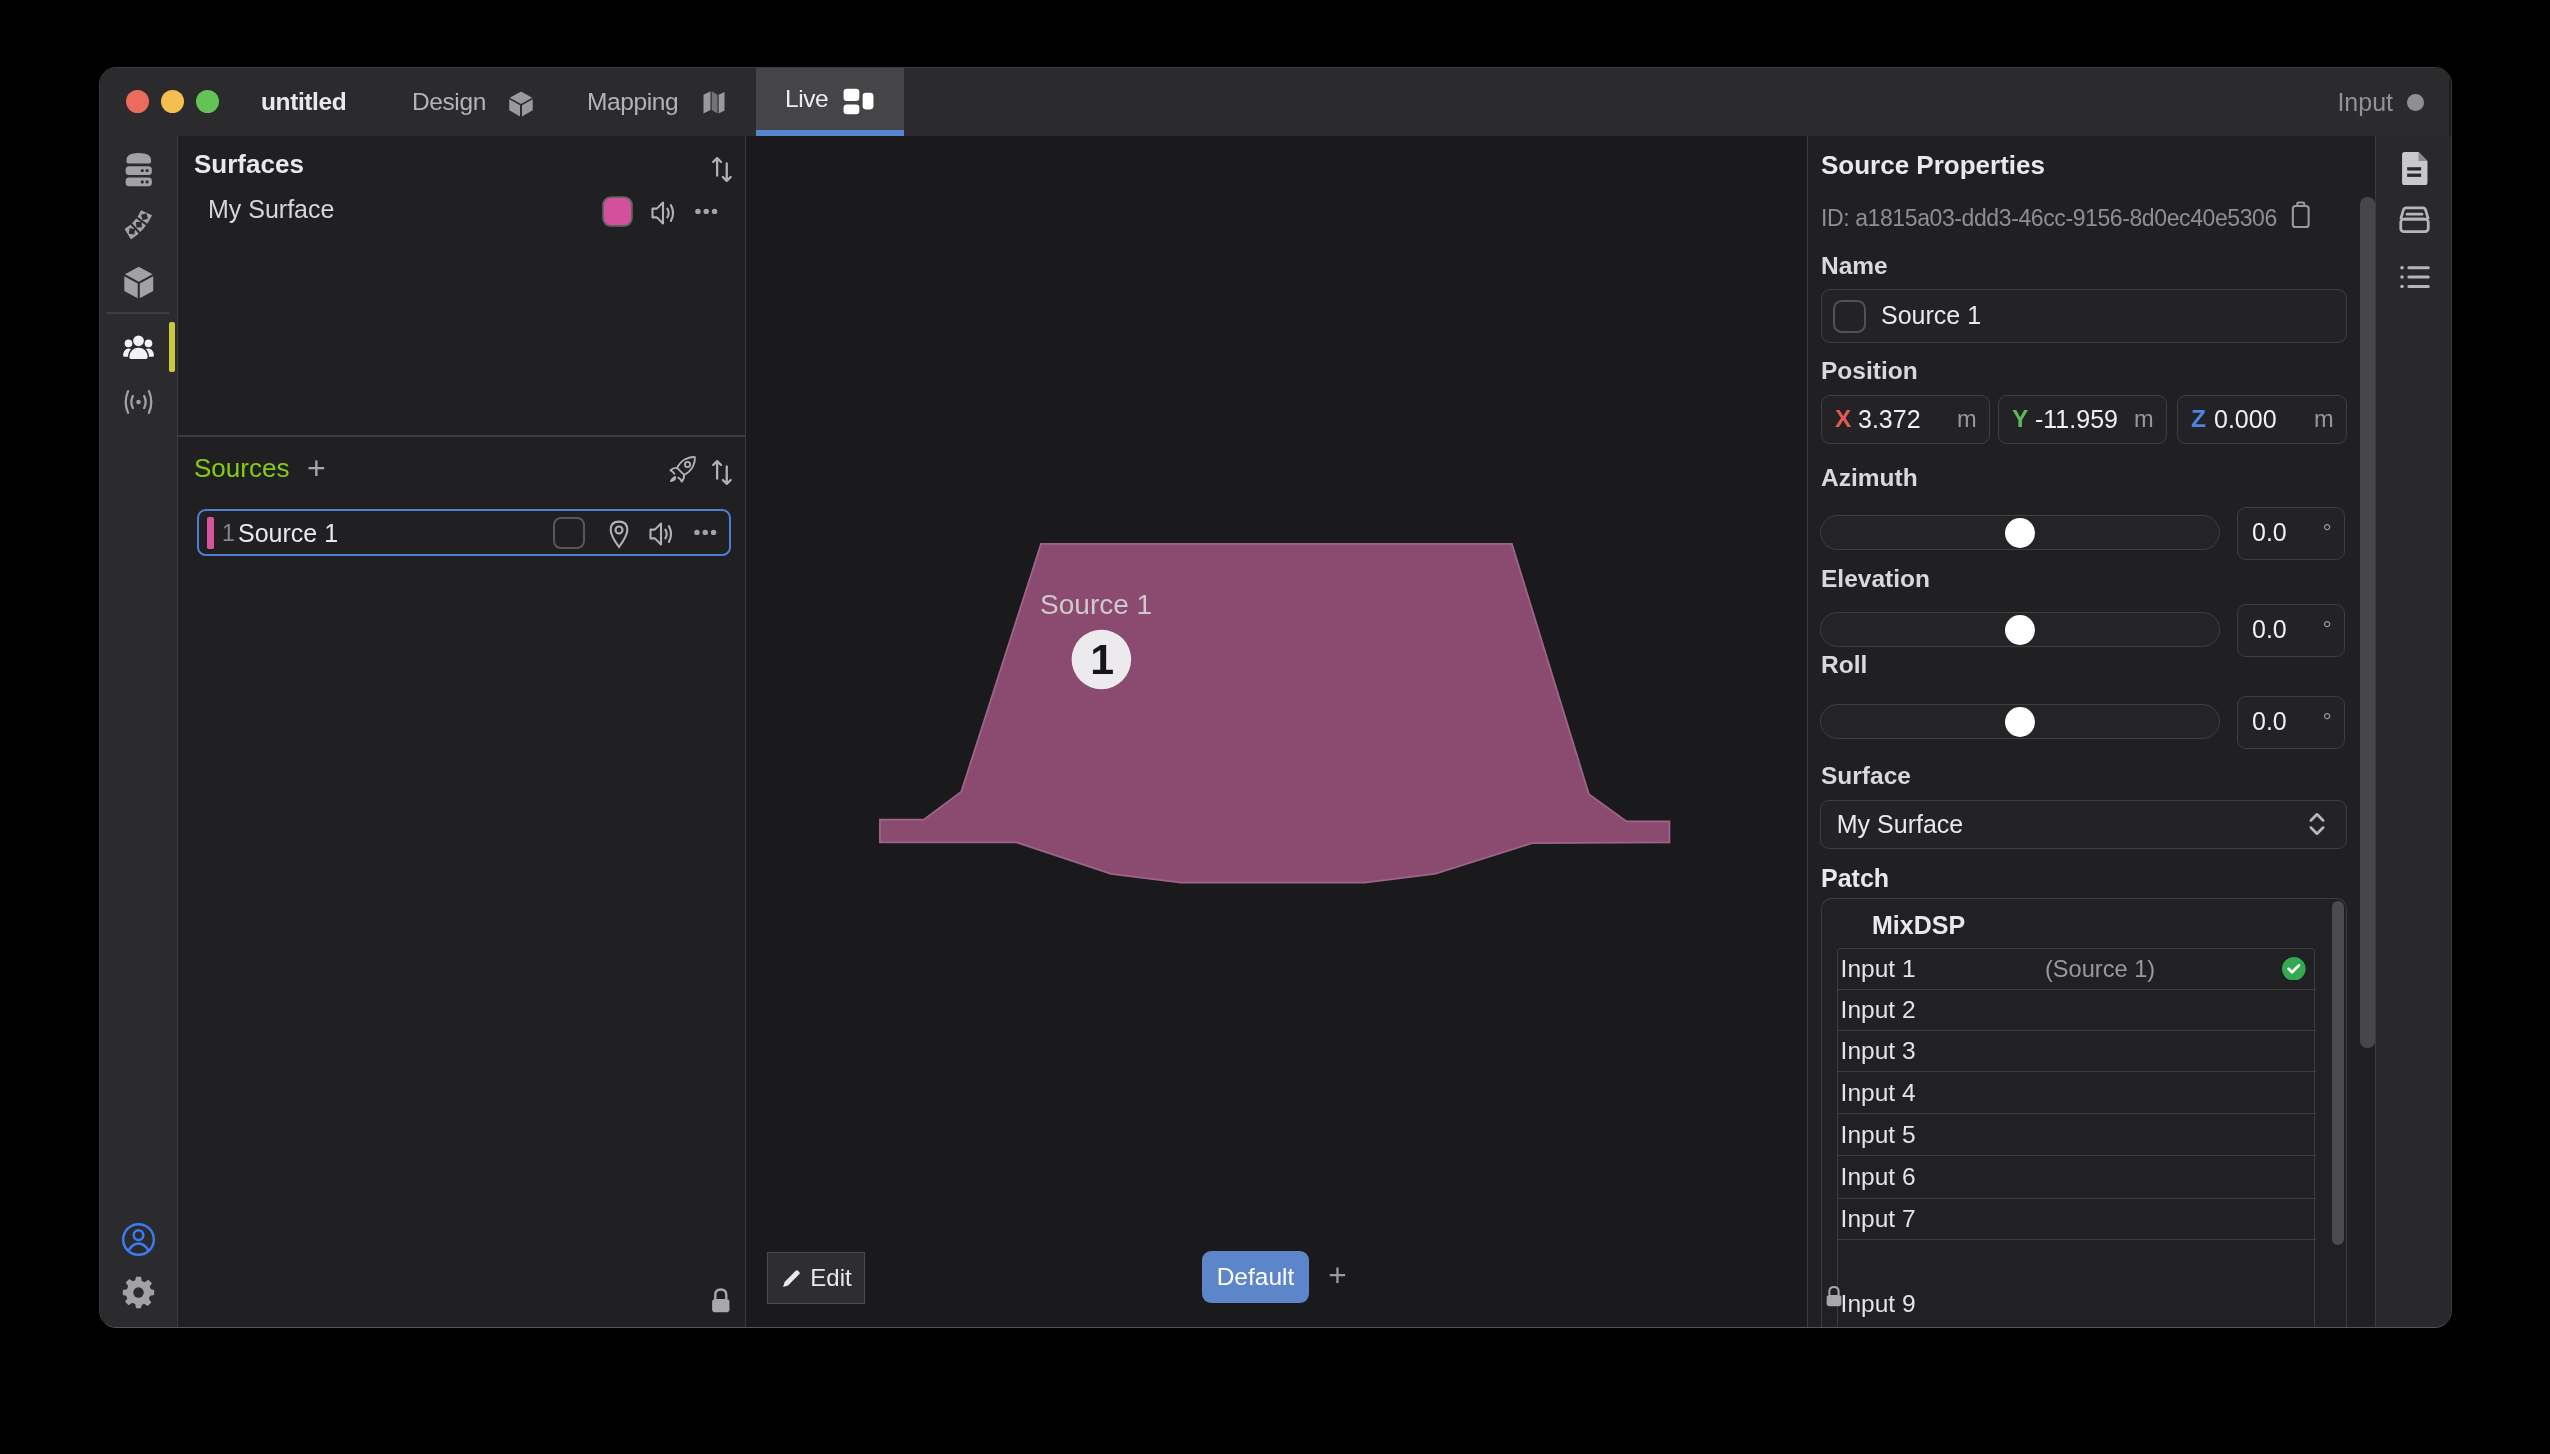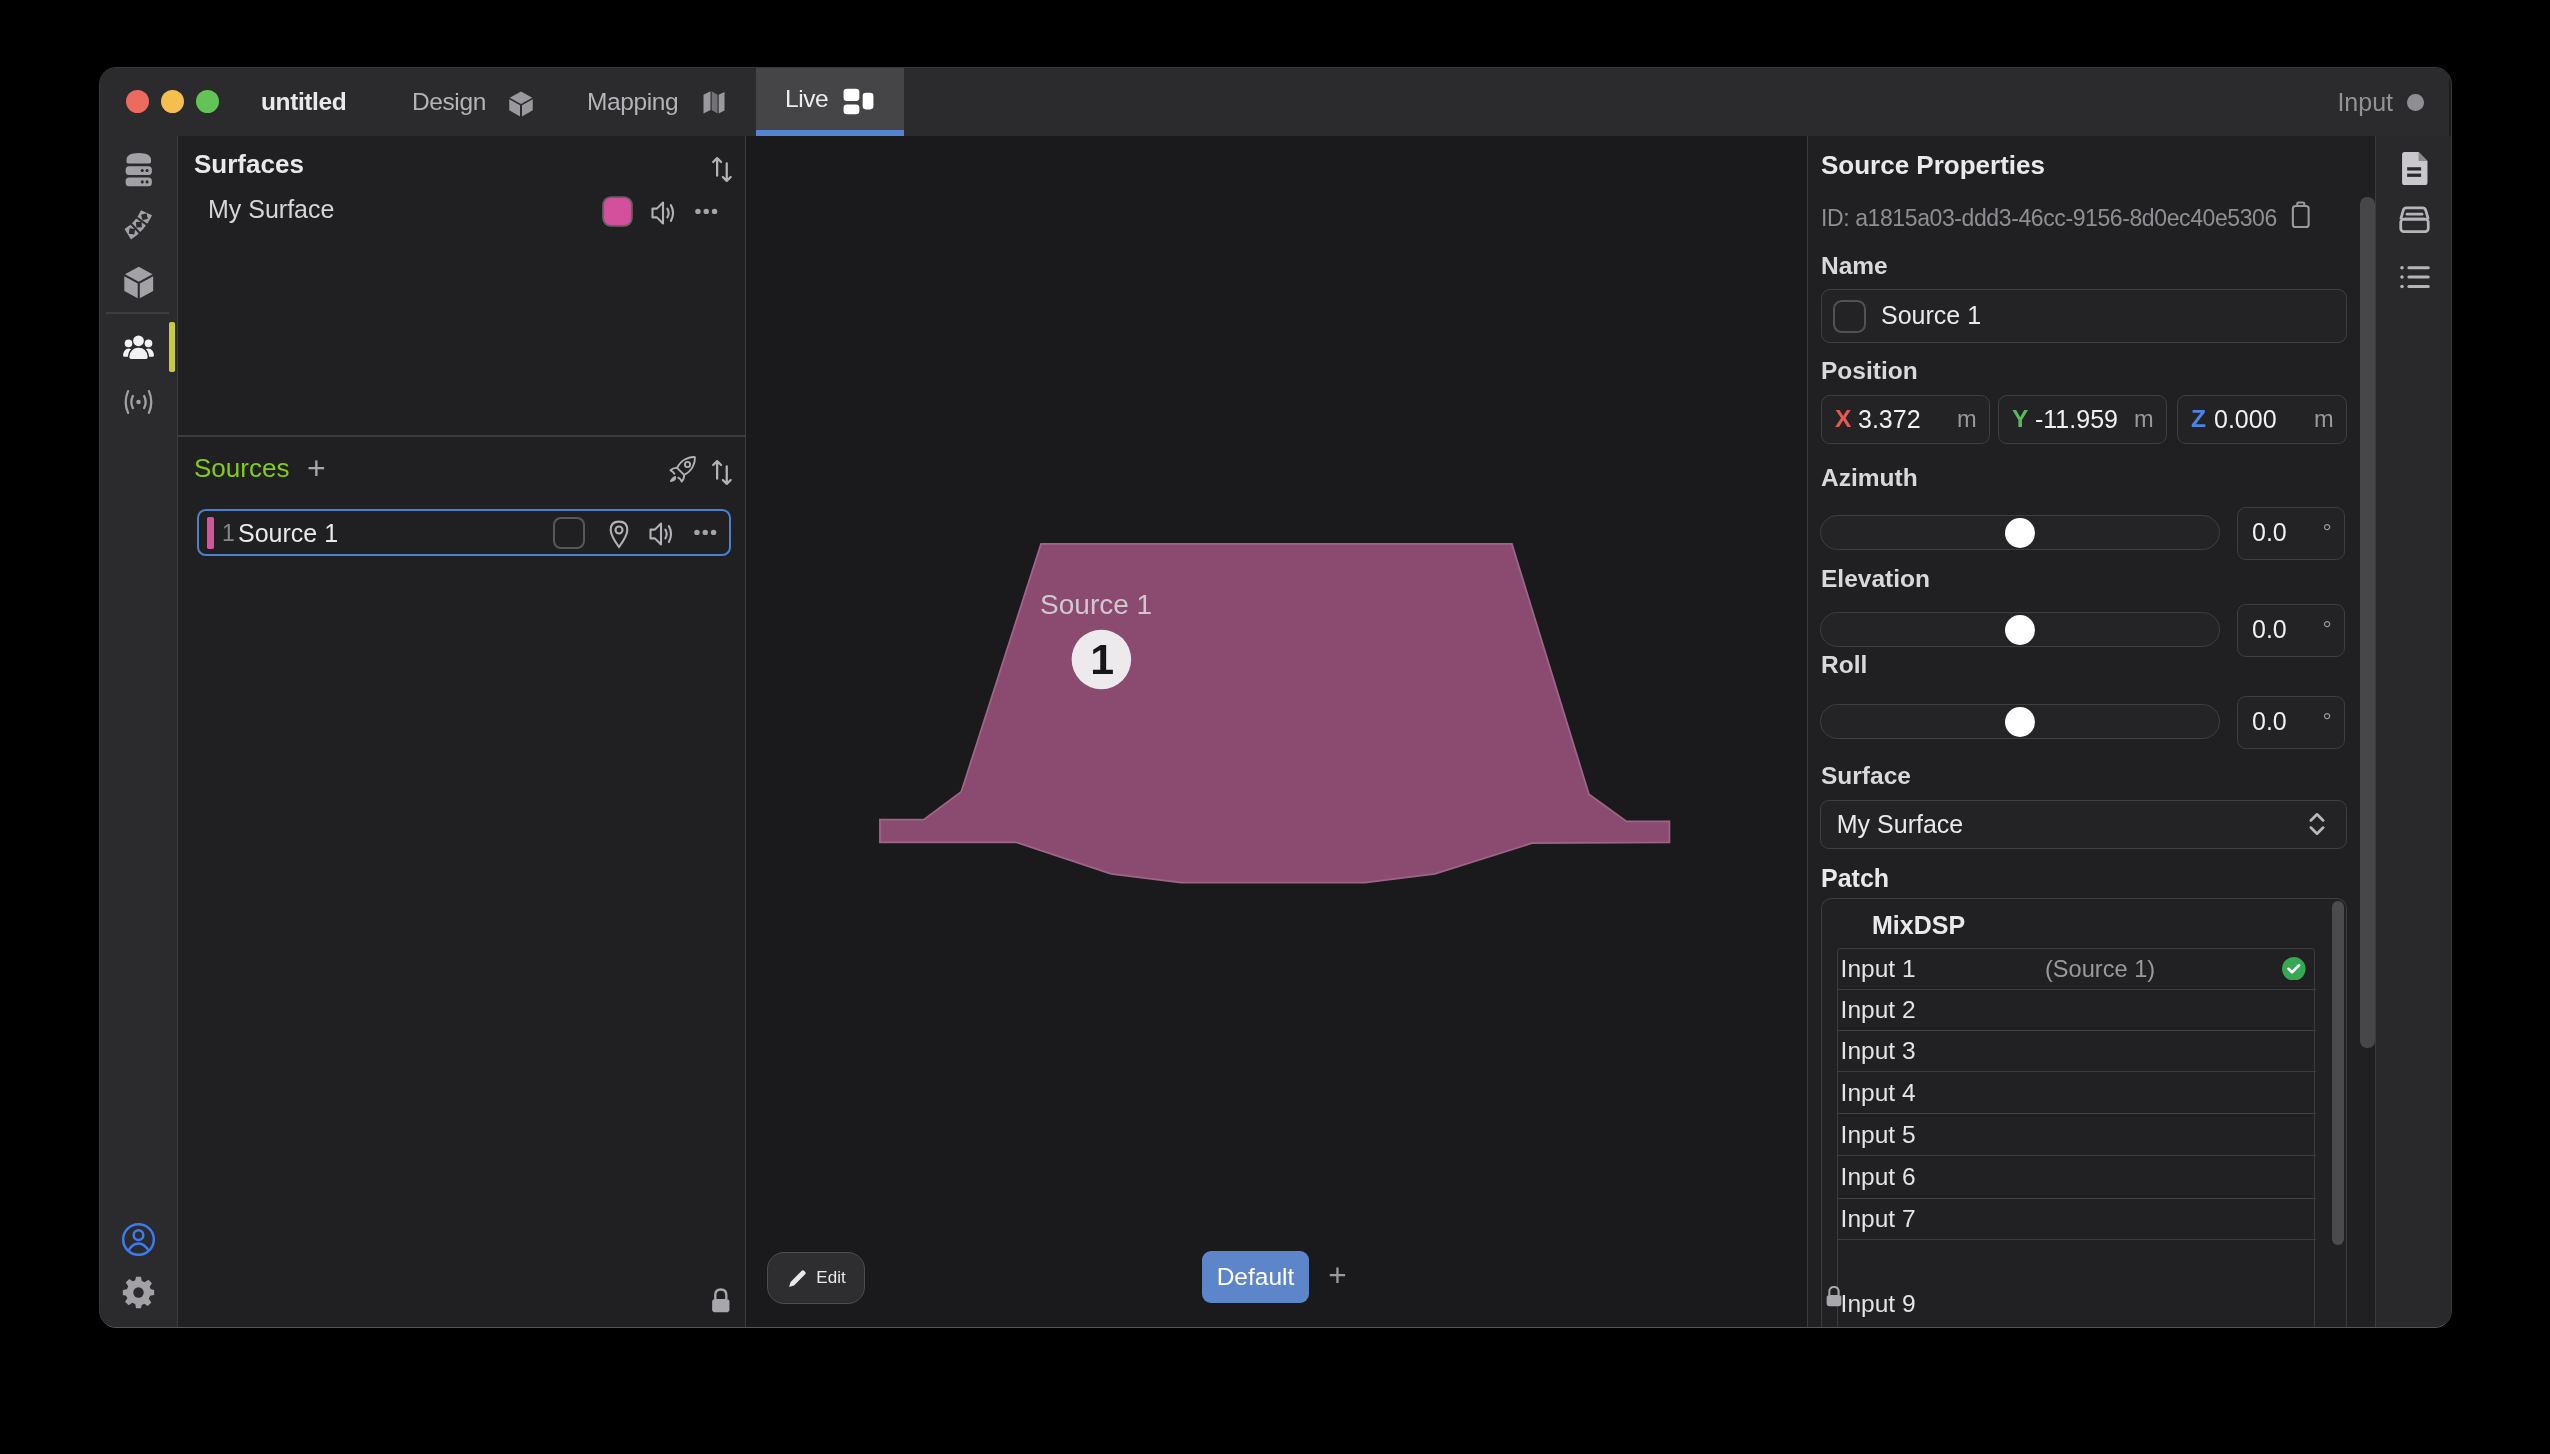--- a/index.html
+++ b/index.html
@@ -155,21 +155,21 @@
         <rect x="4" y="16" width="22" height="17" rx="4"></rect>
       </svg></div>
 
   <svg class="abs" style="left:645px;top:68px;" width="1062" height="1193" viewBox="0 0 1213 1363">
     <polygon points="338,466 876,466 964,752 1007,783 1056,783 1056,807 899,808 788,843 708,853 498,853 418,843 310,807 154,807 154,781 204,781 247,749" fill="#8b4b70" stroke="#9d6687" stroke-width="2"></polygon>
     <circle cx="407" cy="598" r="34" fill="#eceaec"></circle>
     <text x="408" y="615" font-size="49" font-weight="600" fill="#161618" text-anchor="middle">1</text>
     <text x="337" y="546" font-size="32" fill="#cfc9ce">Source 1</text>
   </svg>
 
-  <div class="abs" style="left:667px;top:1184px;width:98px;height:52px;background:#2e2e30;border:1.8px solid #4c4c4f;border-radius:17px;color:#e9e9eb;font-size:17px;display:flex;align-items:center;justify-content:center;gap:7px;">
+  <div class="abs" style="left:667px;top:1184px;width:98px;height:52px;background:#2e2e30;border:1.8px solid #4c4c4f;border-radius:0;color:#e9e9eb;font-size:24px;display:flex;align-items:center;justify-content:center;gap:7px;">
       <svg width="23" height="23" viewBox="0 0 30 30" fill="#e9e9eb">
         <path d="M4 26 L6 19.5 L20.5 5 Q22 3.5 23.5 5 L25 6.5 Q26.5 8 25 9.5 L10.5 24 Z"></path>
       </svg>
       <span>Edit</span>
     </div>
     <div class="abs" style="left:1102px;top:1183px;width:107px;height:52px;background:#5d86ca;border-radius:9px;color:#fff;font-size:24.5px;line-height:52px;text-align:center;">Default</div>
   <div class="abs" style="left:1220px;top:1183px;width:35px;height:52px;color:#9a9a9e;font-size:31.5px;line-height:49px;text-align:center;font-weight:300;">+</div>
 
   <div class="abs" style="left:1721px;top:82px;color:#e9e9eb;font-size:26px;font-weight:700;">Source Properties</div>
   <div class="abs" style="left:1721px;top:137px;color:#8f8f93;font-size:23px;letter-spacing:-0.4px;">ID: a1815a03-ddd3-46cc-9156-8d0ec40e5306</div>

